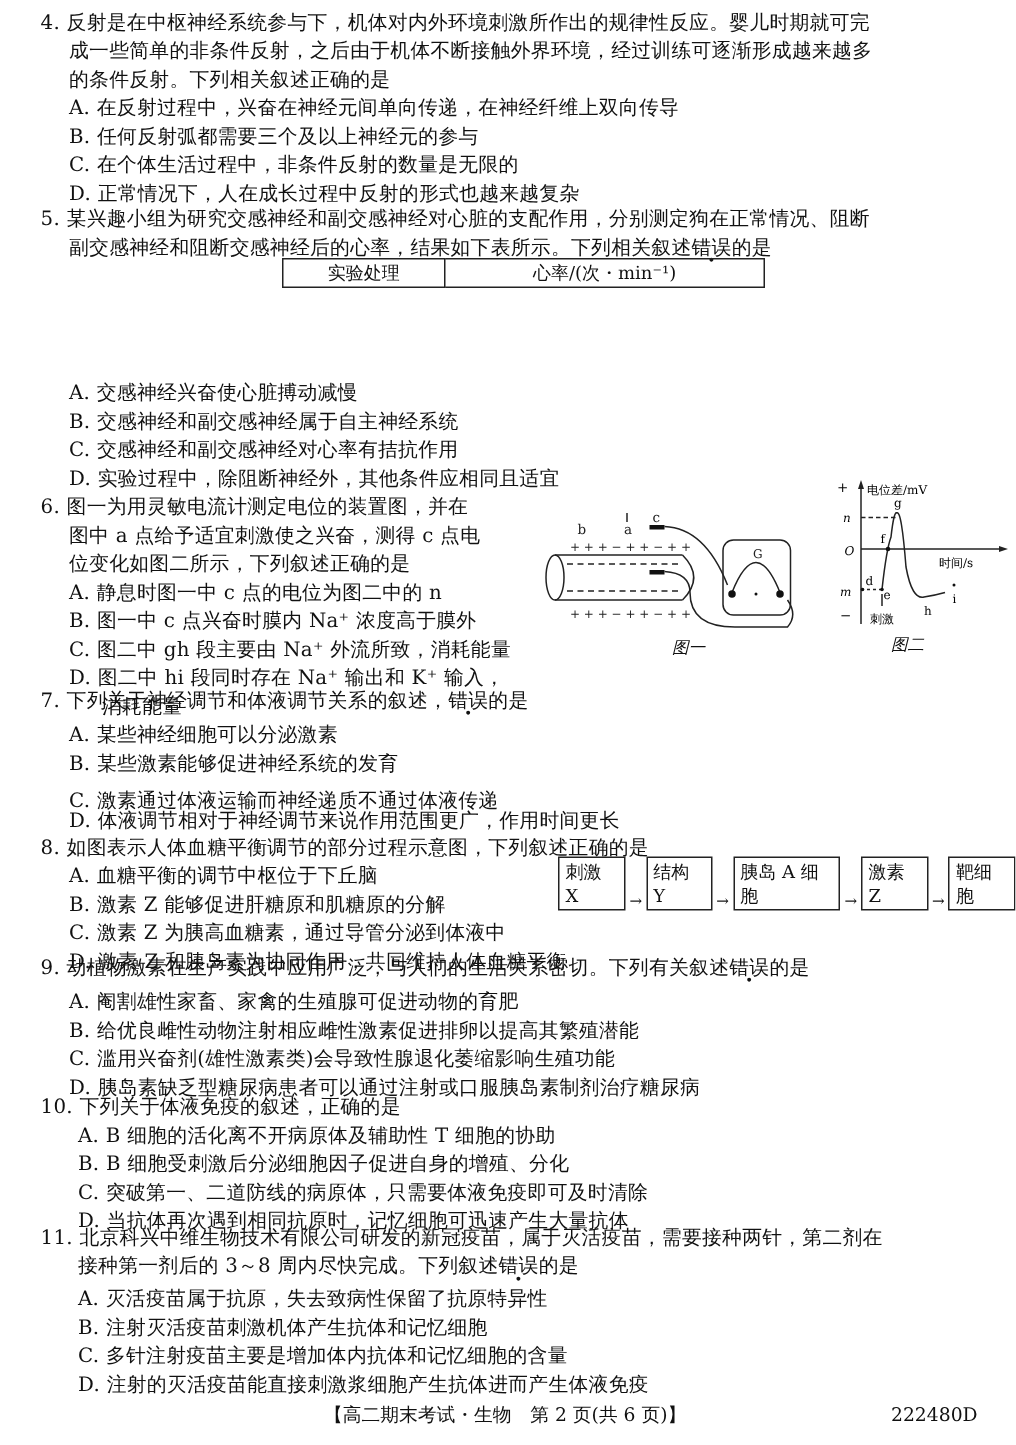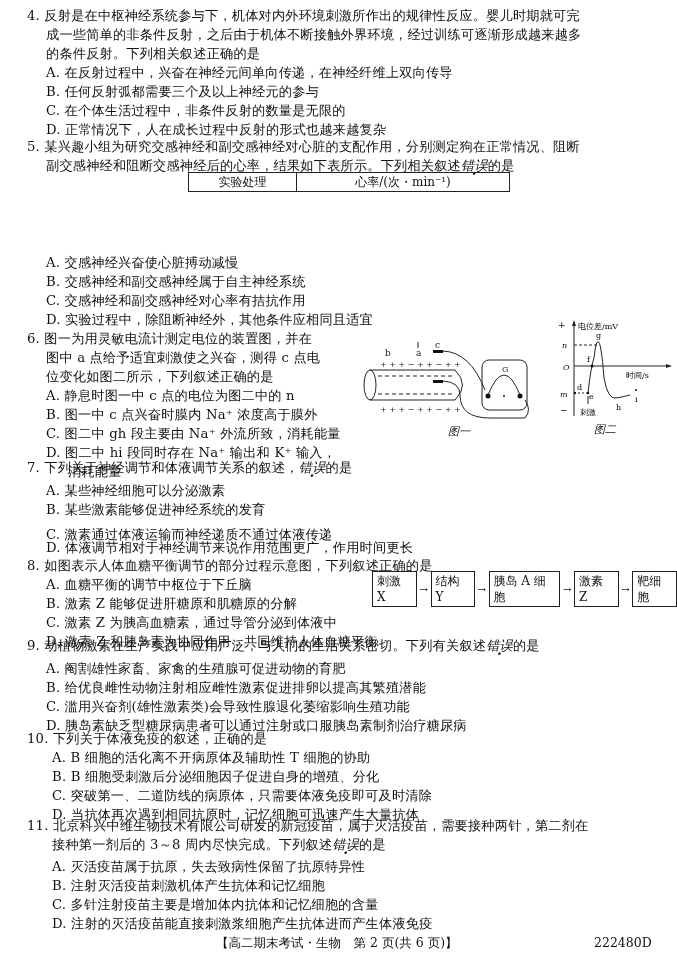--- a/index.html
+++ b/index.html
@@ -6,31 +6,31 @@
   body {
     width:677px; height:963px; position:relative; overflow:hidden;
     font-family: "DejaVu Serif", "Liberation Serif", serif;
     color:#111; font-size:13.2px;
   }
   .line { position:absolute; white-space:nowrap; line-height:20px; letter-spacing:0.2px; }
   .q { left:27px; }
   .qc { left:46px; }
   .opt { left:46px; }
   .opt2 { left:52px; }
-  .em { position:relative;font-style:italic; }
+  .em { position:relative; }
   .em::after { content:"·"; position:absolute; left:50%; bottom:-11px; transform:translateX(-50%); font-size:14px; font-weight:bold; }
   table.hr {
     position:absolute; left:188px; top:172px; border-collapse:collapse;
     width:322px; font-size:12px;
   }
   table.hr td, table.hr th {
     border:1px solid #222; height:18px; padding:0; font-weight:normal;
   }
   table.hr { border:1.5px solid #111; }
-  .flow { position:absolute; top:571px; left:336px; display:flex; align-items:center; font-size:12px;padding-left:36px; }
+  .flow { position:absolute; top:571px; left:336px; display:flex; align-items:flex-end; font-size:12px;padding-left:36px; }
   .flow .box { border:1px solid #222; padding:1px 4px; line-height:16px; }
   .flow .arr { width:14px; text-align:center; font-size:10px; }
   .footer { position:absolute; top:935px; font-size:12.5px; }
   .cap { position:absolute; font-size:11px;font-style:italic; }
 </style>
 </head>
 <body>
 
 <div>
   <div class="line q" style="top:6px">4. 反射是在中枢神经系统参与下，机体对内外环境刺激所作出的规律性反应。婴儿时期就可完</div>

